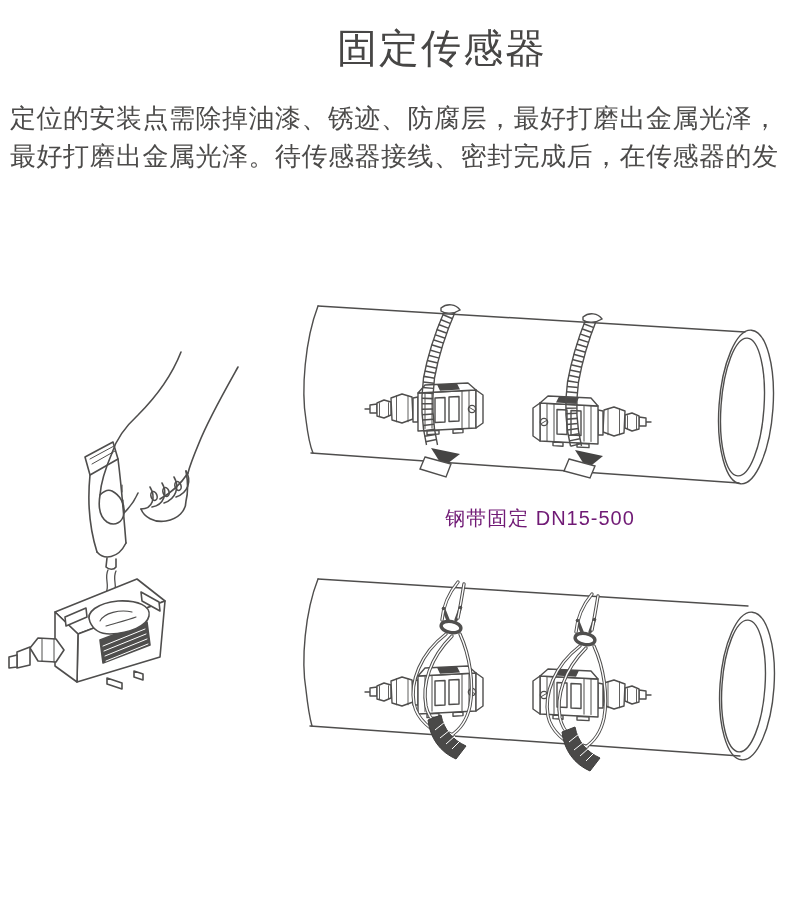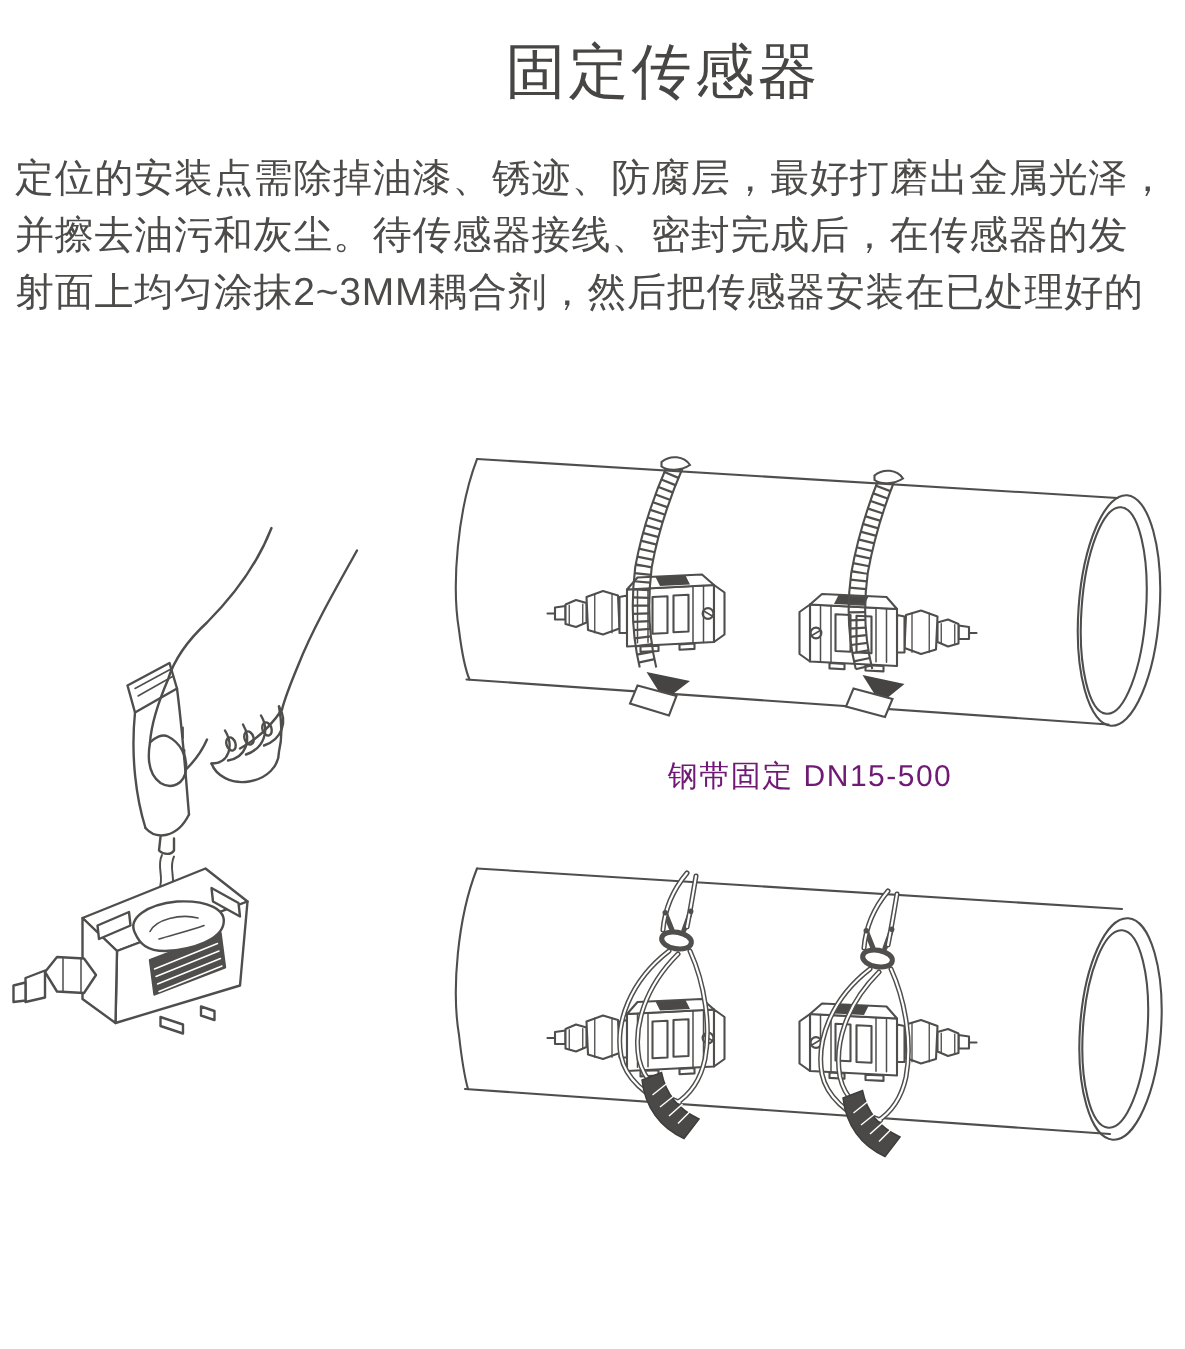--- a/index.html
+++ b/index.html
@@ -83,22 +83,21 @@
           <path d="M 162,177 L 170,169"></path>
         </g>
       </g>
     </defs>
   </svg>
 
   <h1 class="title">固定传感器</h1>
 
   <div class="intro">
     <div class="line">定位的安装点需除掉油漆、锈迹、防腐层，最好打磨出金属光泽，</div>
-    <div class="line">并擦去油污和灰尘。待传感器接线、密封完成后，在传感器的发</div>
-    <div class="line">射面上均匀涂抹2~3MM耦合剂，然后把传感器安装在已处理好的</div>
+    <div class="line">最好打磨出金属光泽。待传感器接线、密封完成后，在传感器的发</div>
   </div>
 
   <svg class="fig fig-couplant" width="250" height="370" viewBox="0 0 250 370">
     <g fill="none" stroke="#4f4e4d" stroke-width="1.6" stroke-linecap="round" stroke-linejoin="round">
 
       <path d="M 173,7 C 164,30 150,50 130,70 C 117,82 108,95 104,108"></path>
       <path d="M 230,22 C 216,47 200,75 191,98 C 186,110 182,120 180,128"></path>
 
       <path d="M 104,108 C 98,122 93,136 92,150"></path>
       <path d="M 92,150 C 90,162 92,172 99,177 C 107,182 115,177 116,168 C 117,159 112,150 104,146 C 100,144 95,147 92,150 Z"></path>

